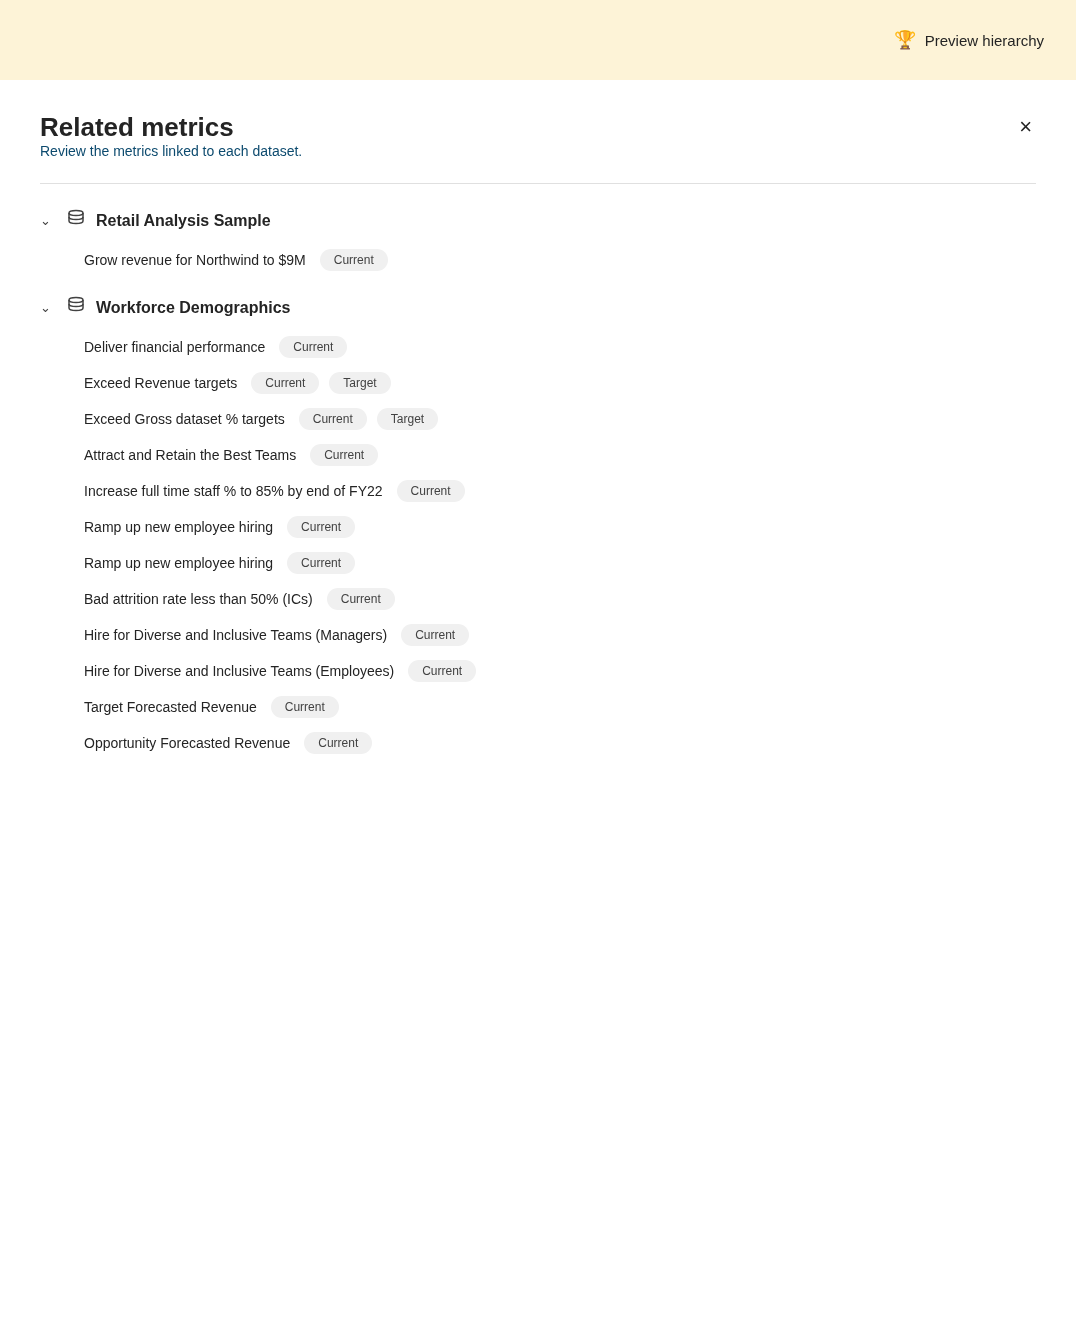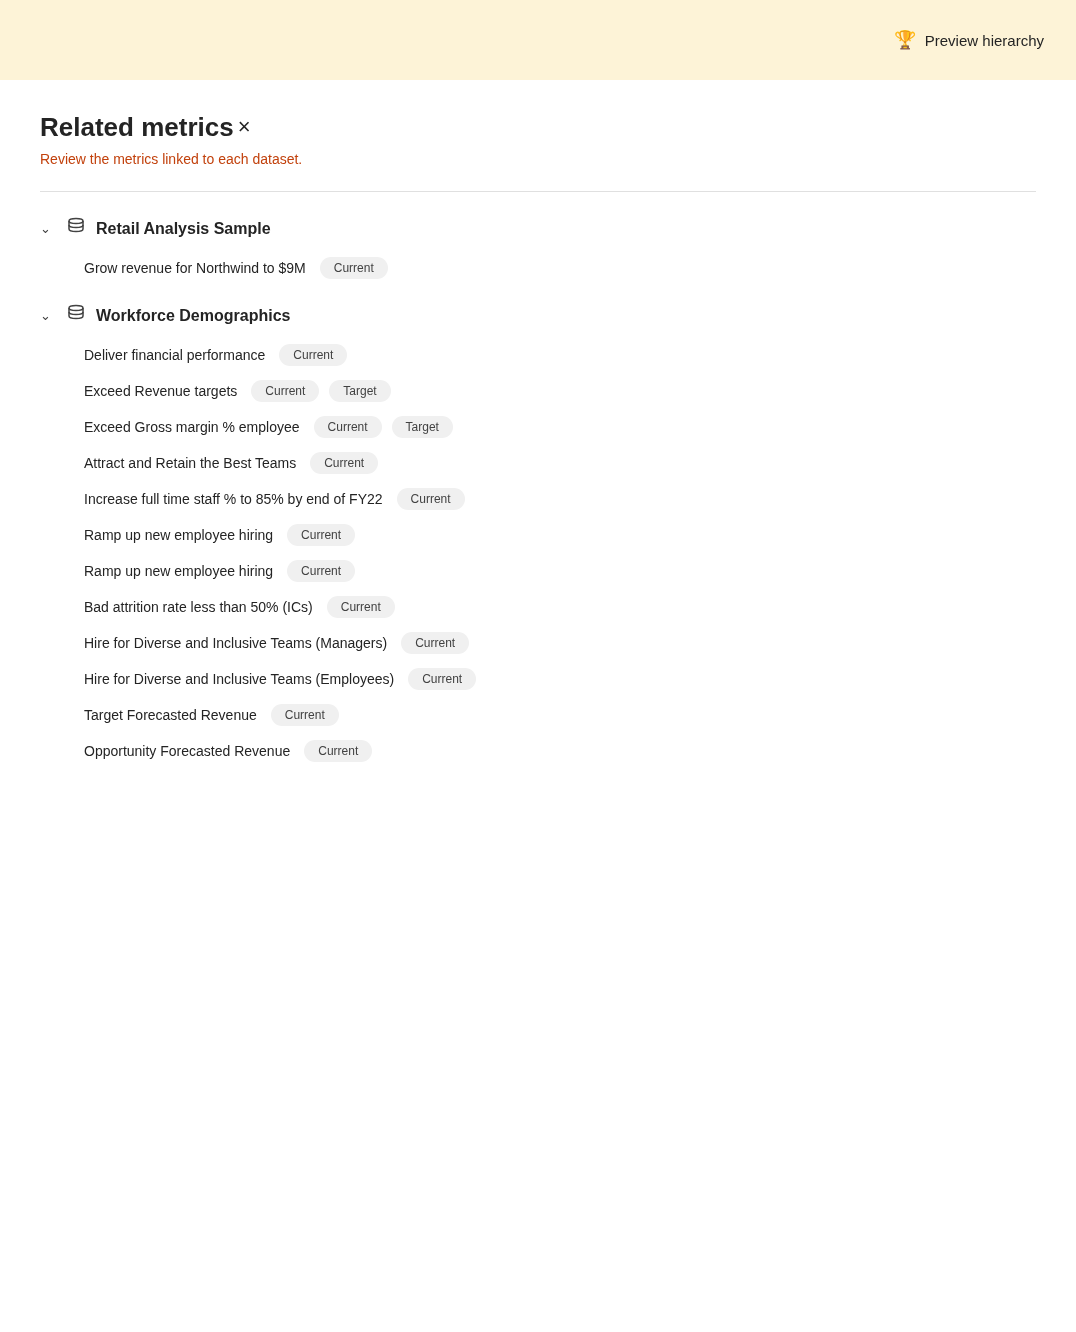--- a/index.html
+++ b/index.html
@@ -43,43 +43,42 @@
     }
 
     .panel {
       padding: 32px 40px 40px 40px;
       position: relative;
     }
 
     .panel-header {
       display: flex;
       align-items: flex-start;
-      justify-content: flex-start;
-      margin-bottom: 8px;
+      justify-content: space-between;
     }
 
     .panel-title {
       font-size: 26px;
       font-weight: 700;
       color: #242424;
     }
 
     .close-btn {
       background: none;
       border: none;
       cursor: pointer;
       font-size: 22px;
       color: #242424;
       padding: 4px;
       line-height: 1;
     }
 
     .panel-subtitle {
       font-size: 14px;
-      color: #c2410c;
+      color: #0c4a6e;
       margin-bottom: 24px;
     }
 
     .divider {
       border: none;
       border-top: 1px solid #e0e0e0;
       margin-bottom: 24px;
     }
 
     .dataset-section {
@@ -196,21 +195,21 @@
           <div class="metric-row">
             <span class="metric-label">Deliver financial performance</span>
             <span class="badge">Current</span>
           </div>
           <div class="metric-row">
             <span class="metric-label">Exceed Revenue targets</span>
             <span class="badge">Current</span>
             <span class="badge">Target</span>
           </div>
           <div class="metric-row">
-            <span class="metric-label">Exceed Gross margin % employee</span>
+            <span class="metric-label">Exceed Gross dataset % targets</span>
             <span class="badge">Current</span>
             <span class="badge">Target</span>
           </div>
           <div class="metric-row">
             <span class="metric-label">Attract and Retain the Best Teams</span>
             <span class="badge">Current</span>
           </div>
           <div class="metric-row">
             <span class="metric-label">Increase full time staff % to 85% by end of FY22</span>
             <span class="badge">Current</span>

